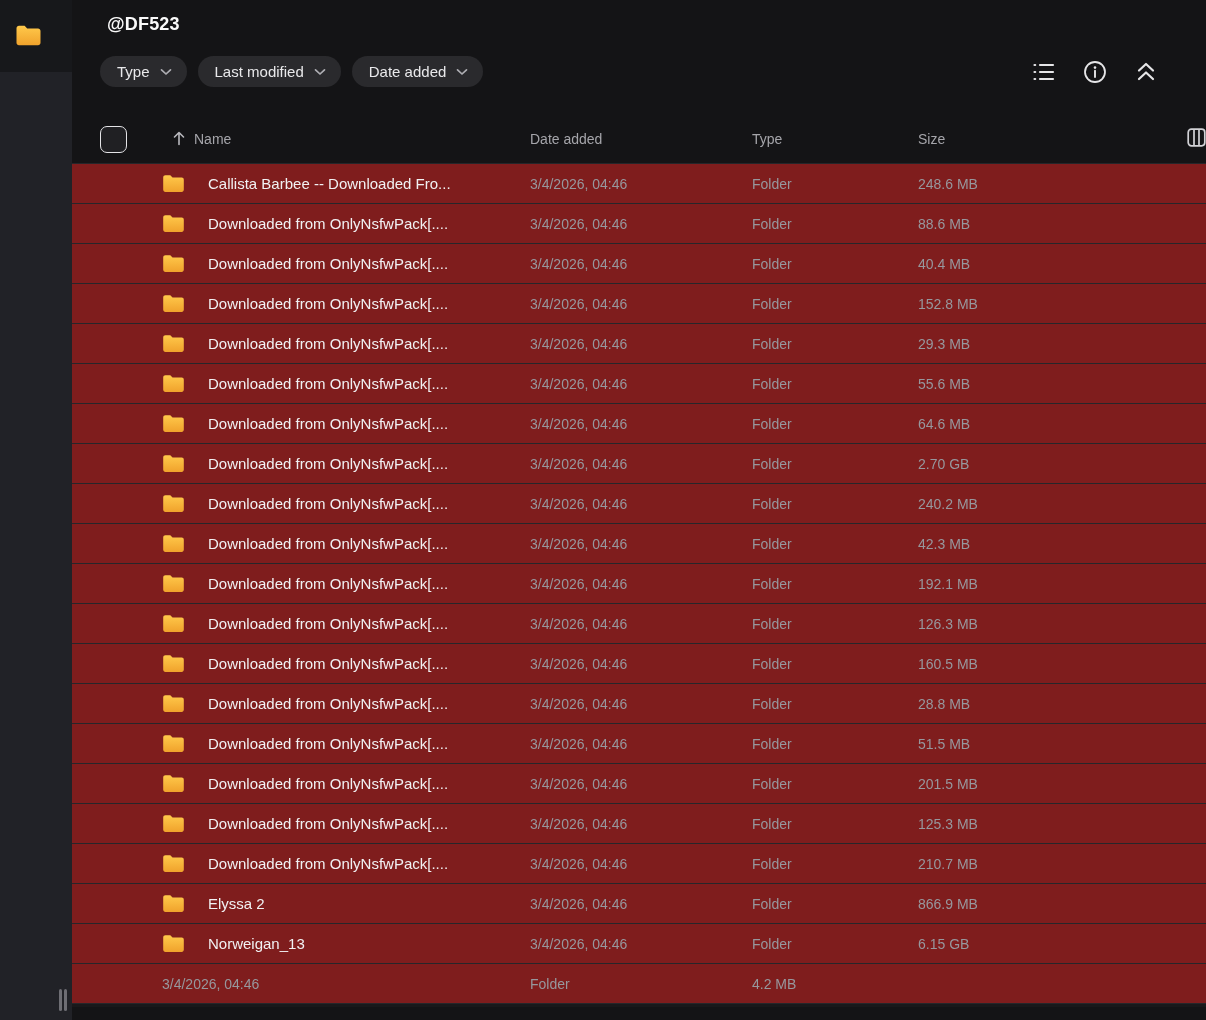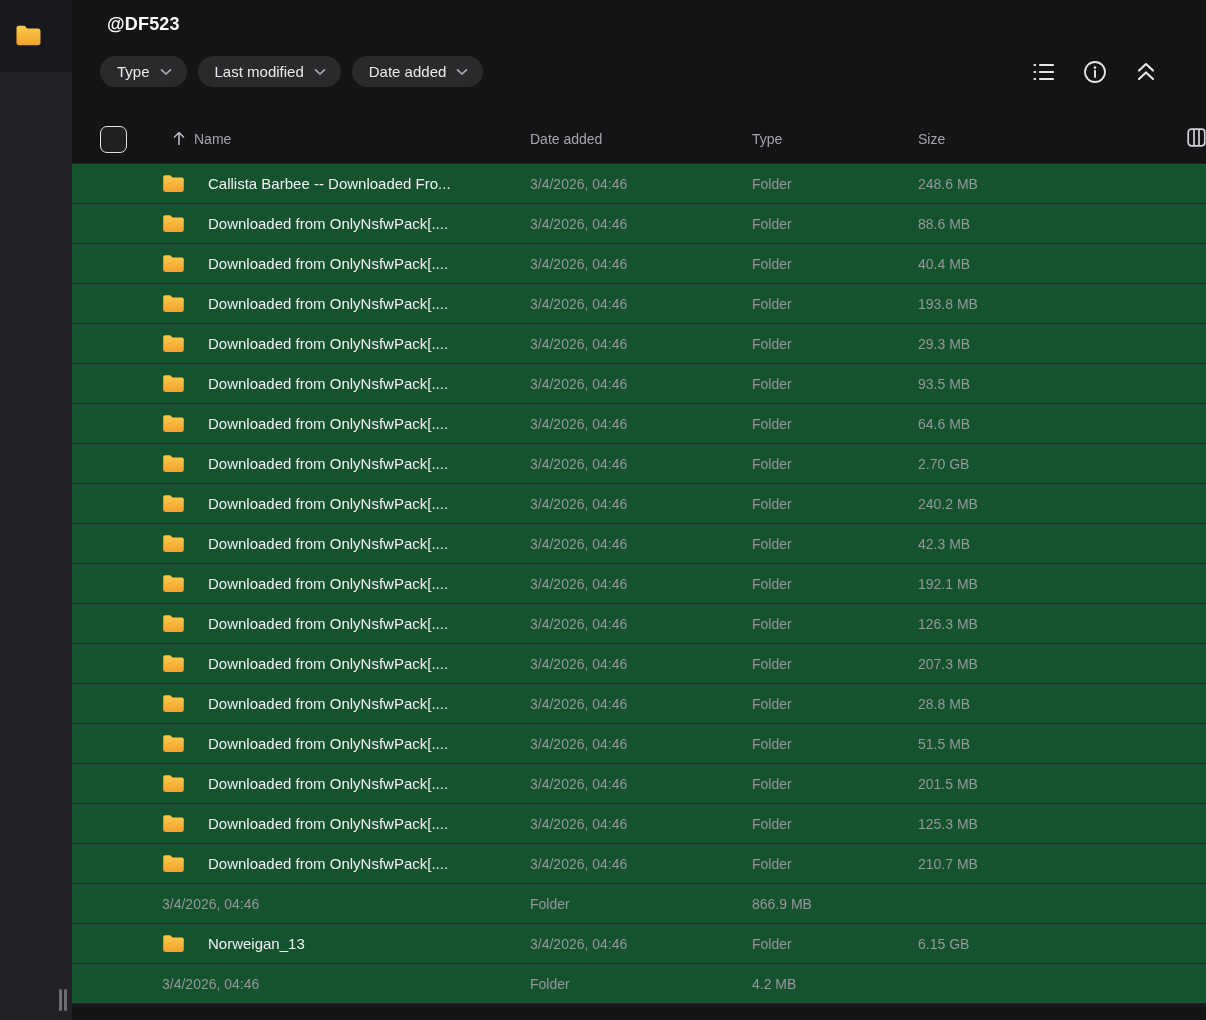--- a/index.html
+++ b/index.html
@@ -68,21 +68,21 @@
   .th-select { padding-left:28px; }
   .checkbox {
     width:27px; height:27px; border-radius:7px;
     border:1.5px solid #E4E4E7; background:#202023; cursor:pointer;
   }
   .th-name { padding-left:10px; }
   .th-cols-icon { justify-content:flex-end; padding-right:0; display:flex; }
 
   .rows { border-top:0; }
   .row {
-    height:40px; background:#14532d;
+    height:40px; background:#7f1d1d;
     border-top:1px solid #26262A;
     cursor:pointer;
   }
   .row-stub { height:4px; background:#19191B; border-top:1px solid #26262A; }
   .cell { font-size:14px; color:#97979D; white-space:nowrap; overflow:hidden; }
   .cell-name {
     display:flex; align-items:center; gap:23px;
     font-size:15px; color:#F1F1F3;
   }
   .cell-name .fname { overflow:hidden; text-overflow:ellipsis; white-space:nowrap; }
@@ -263,21 +263,21 @@
     <div class="cell cell-name">
       <span class="folder-glyph">
         <svg width="23" height="19" viewBox="0 0 23 19">
           <path d="M1.2 3.4 C1.2 2.2 2.2 1.3 3.4 1.3 L8.3 1.3 L10.5 3.6 L19.7 3.6 C20.9 3.6 21.8 4.5 21.8 5.7 L21.8 15.8 C21.8 17 20.9 17.9 19.7 17.9 L3.4 17.9 C2.2 17.9 1.2 17 1.2 15.8 Z" fill="url(#foldergrad)"></path>
         </svg>
       </span>
       <span class="fname">Downloaded from OnlyNsfwPack[....</span>
     </div>
     <div class="cell">3/4/2026, 04:46</div>
     <div class="cell">Folder</div>
-    <div class="cell">193.8 MB</div>
+    <div class="cell">152.8 MB</div>
     <div class="cell"></div>
   </div>
 
   <div class="row grid-cols">
     <div class="cell"></div>
     <div class="cell cell-name">
       <span class="folder-glyph">
         <svg width="23" height="19" viewBox="0 0 23 19">
           <path d="M1.2 3.4 C1.2 2.2 2.2 1.3 3.4 1.3 L8.3 1.3 L10.5 3.6 L19.7 3.6 C20.9 3.6 21.8 4.5 21.8 5.7 L21.8 15.8 C21.8 17 20.9 17.9 19.7 17.9 L3.4 17.9 C2.2 17.9 1.2 17 1.2 15.8 Z" fill="url(#foldergrad)"></path>
         </svg>
@@ -295,21 +295,21 @@
     <div class="cell cell-name">
       <span class="folder-glyph">
         <svg width="23" height="19" viewBox="0 0 23 19">
           <path d="M1.2 3.4 C1.2 2.2 2.2 1.3 3.4 1.3 L8.3 1.3 L10.5 3.6 L19.7 3.6 C20.9 3.6 21.8 4.5 21.8 5.7 L21.8 15.8 C21.8 17 20.9 17.9 19.7 17.9 L3.4 17.9 C2.2 17.9 1.2 17 1.2 15.8 Z" fill="url(#foldergrad)"></path>
         </svg>
       </span>
       <span class="fname">Downloaded from OnlyNsfwPack[....</span>
     </div>
     <div class="cell">3/4/2026, 04:46</div>
     <div class="cell">Folder</div>
-    <div class="cell">93.5 MB</div>
+    <div class="cell">55.6 MB</div>
     <div class="cell"></div>
   </div>
 
   <div class="row grid-cols">
     <div class="cell"></div>
     <div class="cell cell-name">
       <span class="folder-glyph">
         <svg width="23" height="19" viewBox="0 0 23 19">
           <path d="M1.2 3.4 C1.2 2.2 2.2 1.3 3.4 1.3 L8.3 1.3 L10.5 3.6 L19.7 3.6 C20.9 3.6 21.8 4.5 21.8 5.7 L21.8 15.8 C21.8 17 20.9 17.9 19.7 17.9 L3.4 17.9 C2.2 17.9 1.2 17 1.2 15.8 Z" fill="url(#foldergrad)"></path>
         </svg>
@@ -407,21 +407,21 @@
     <div class="cell cell-name">
       <span class="folder-glyph">
         <svg width="23" height="19" viewBox="0 0 23 19">
           <path d="M1.2 3.4 C1.2 2.2 2.2 1.3 3.4 1.3 L8.3 1.3 L10.5 3.6 L19.7 3.6 C20.9 3.6 21.8 4.5 21.8 5.7 L21.8 15.8 C21.8 17 20.9 17.9 19.7 17.9 L3.4 17.9 C2.2 17.9 1.2 17 1.2 15.8 Z" fill="url(#foldergrad)"></path>
         </svg>
       </span>
       <span class="fname">Downloaded from OnlyNsfwPack[....</span>
     </div>
     <div class="cell">3/4/2026, 04:46</div>
     <div class="cell">Folder</div>
-    <div class="cell">207.3 MB</div>
+    <div class="cell">160.5 MB</div>
     <div class="cell"></div>
   </div>
 
   <div class="row grid-cols">
     <div class="cell"></div>
     <div class="cell cell-name">
       <span class="folder-glyph">
         <svg width="23" height="19" viewBox="0 0 23 19">
           <path d="M1.2 3.4 C1.2 2.2 2.2 1.3 3.4 1.3 L8.3 1.3 L10.5 3.6 L19.7 3.6 C20.9 3.6 21.8 4.5 21.8 5.7 L21.8 15.8 C21.8 17 20.9 17.9 19.7 17.9 L3.4 17.9 C2.2 17.9 1.2 17 1.2 15.8 Z" fill="url(#foldergrad)"></path>
         </svg>
@@ -493,20 +493,28 @@
       <span class="fname">Downloaded from OnlyNsfwPack[....</span>
     </div>
     <div class="cell">3/4/2026, 04:46</div>
     <div class="cell">Folder</div>
     <div class="cell">210.7 MB</div>
     <div class="cell"></div>
   </div>
 
   <div class="row grid-cols">
     <div class="cell"></div>
+    <div class="cell cell-name">
+      <span class="folder-glyph">
+        <svg width="23" height="19" viewBox="0 0 23 19">
+          <path d="M1.2 3.4 C1.2 2.2 2.2 1.3 3.4 1.3 L8.3 1.3 L10.5 3.6 L19.7 3.6 C20.9 3.6 21.8 4.5 21.8 5.7 L21.8 15.8 C21.8 17 20.9 17.9 19.7 17.9 L3.4 17.9 C2.2 17.9 1.2 17 1.2 15.8 Z" fill="url(#foldergrad)"></path>
+        </svg>
+      </span>
+      <span class="fname">Elyssa 2</span>
+    </div>
     <div class="cell">3/4/2026, 04:46</div>
     <div class="cell">Folder</div>
     <div class="cell">866.9 MB</div>
     <div class="cell"></div>
   </div>
 
   <div class="row grid-cols">
     <div class="cell"></div>
     <div class="cell cell-name">
       <span class="folder-glyph">

